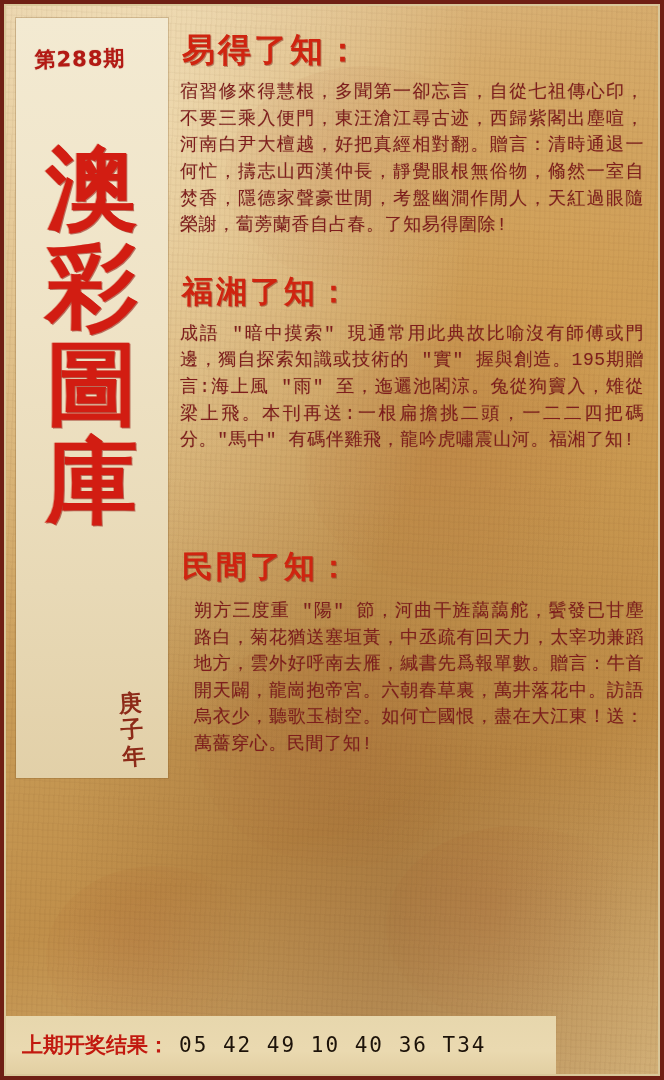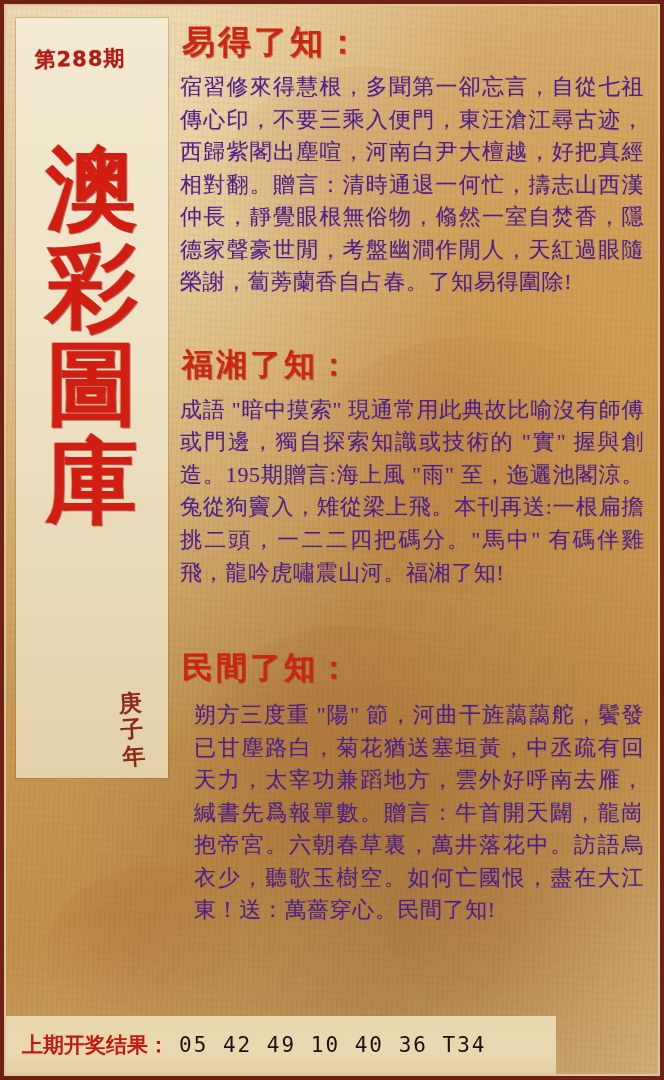--- a/index.html
+++ b/index.html
@@ -159,39 +159,39 @@
     color: #cf2410;
     font-size: 31px;
     font-weight: bold;
     letter-spacing: 3px;
     font-family: "DejaVu Serif", "Liberation Serif", serif;
     text-shadow: 1px 1px 0 rgba(120,20,10,0.45);
     margin: 0 0 6px 2px;
     white-space: nowrap;
   }
   .sec-body {
-    color: #4c1d95;
-    font-size: 22px;
+    color: #7f1d1d;
+    font-size: 18px;
     line-height: 1.48;
     letter-spacing: 0.6px;
-    font-family: Liberation Serif, serif;
+    font-family: Liberation Mono, monospace;
     text-align: justify;
     text-justify: inter-character;
     text-shadow: 0 0 1px rgba(40,20,5,0.25);
     word-break: break-all;
   }
 
-  .sec1 { }
+  .sec1 { margin-top: 8px; }
   .sec1 .sec-head { font-size: 33px; }
   .sec1 .sec-body { margin-top: 4px; }
 
-  .sec2 { margin-top: 45px; }
+  .sec2 { margin-top: 32px; }
   .sec2 .sec-head { margin-bottom: 8px; }
 
-  .sec3 { margin-top: 58px; }
+  .sec3 { margin-top: 92px; }
   .sec3 .sec-head { margin-bottom: 10px; }
   .sec3 .sec-body { padding-left: 14px; }
 
   
   .result-bar {
     position: absolute;
     left: 0;
     bottom: 6px;
     width: 556px;
     height: 58px;

